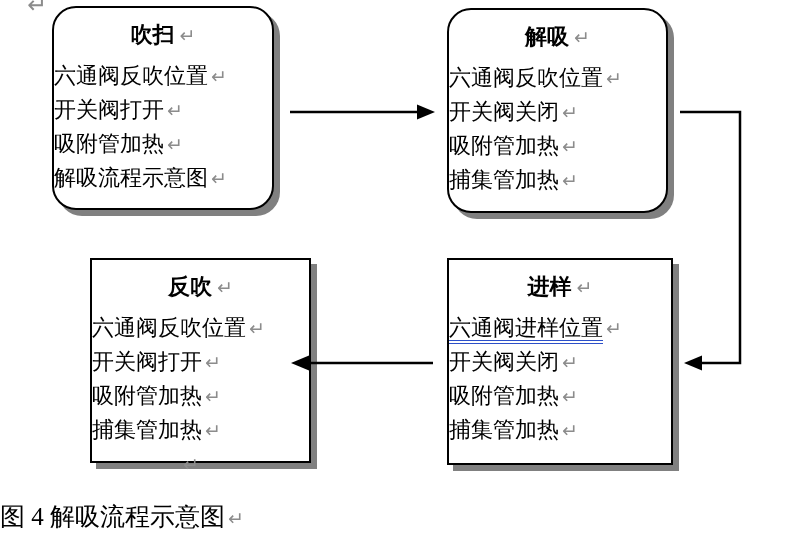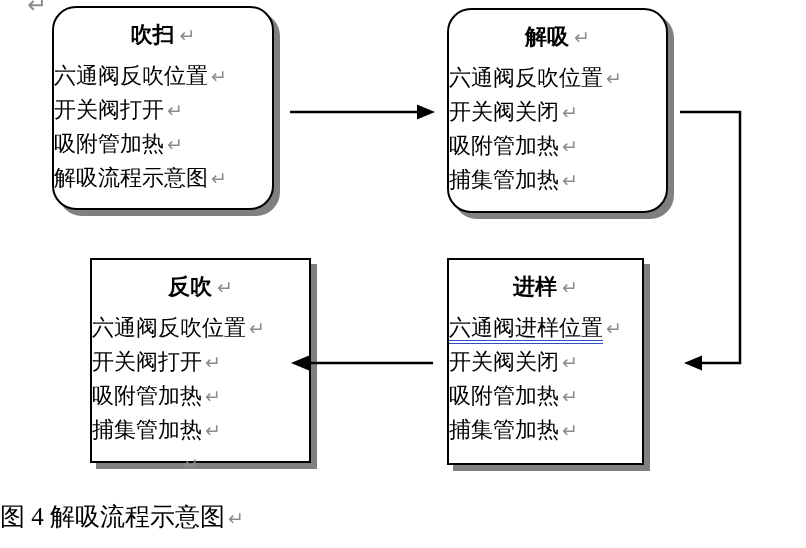--- a/index.html
+++ b/index.html
@@ -104,21 +104,21 @@
     <div class="title-row"><span>反吹</span><span class="ret">↵</span></div>
     <div class="body">
       <div class="line"><span>六通阀反吹位置</span><span class="ret">↵</span></div>
       <div class="line"><span>开关阀打开</span><span class="ret">↵</span></div>
       <div class="line"><span>吸附管加热</span><span class="ret">↵</span></div>
       <div class="line"><span>捕集管加热</span><span class="ret">↵</span></div>
       <div class="line" style="text-align:center; padding-right:19px;"><span class="ret" style="margin-left:0;">↵</span></div>
     </div>
   </div>
 
-  <div class="fbox" style="left:447px; top:258px; width:197px; height:207px;">
+  <div class="fbox" style="left:447px; top:258px; width:226px; height:207px;">
     <div class="title-row"><span>进样</span><span class="ret">↵</span></div>
     <div class="body">
       <div class="line"><span class="grammar">六通阀进样位置</span><span class="ret">↵</span></div>
       <div class="line"><span>开关阀关闭</span><span class="ret">↵</span></div>
       <div class="line"><span>吸附管加热</span><span class="ret">↵</span></div>
       <div class="line"><span>捕集管加热</span><span class="ret">↵</span></div>
     </div>
   </div>
 
   <svg class="arrows" width="806" height="548" viewBox="0 0 806 548">

